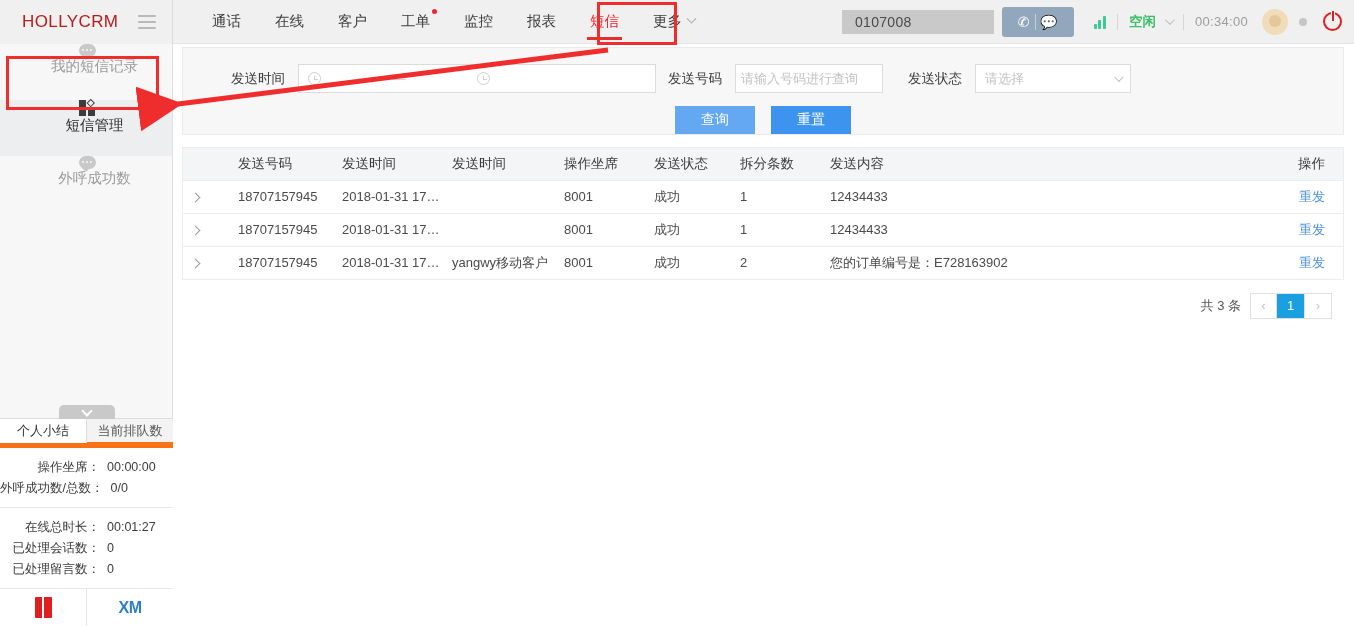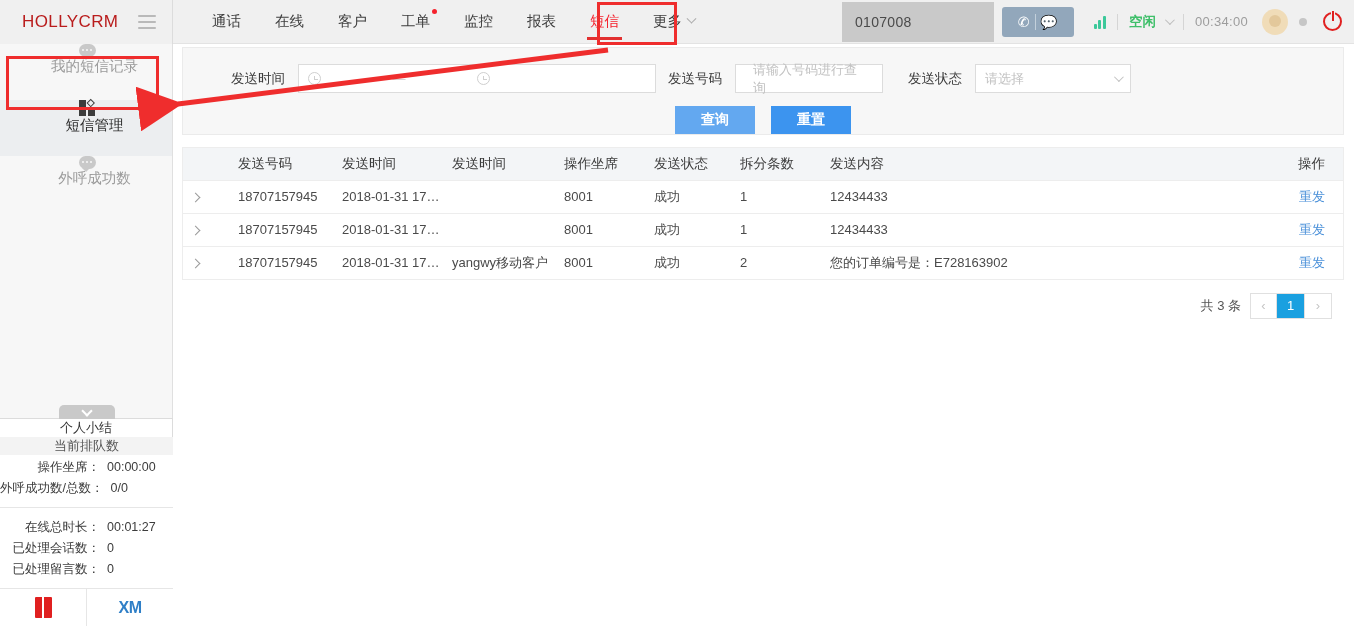--- a/index.html
+++ b/index.html
@@ -59,21 +59,21 @@
     width: 7px; height: 7px;
     border-right: 1.4px solid #aaa; border-bottom: 1.4px solid #aaa;
     transform: rotate(45deg) translate(-2px,-2px);
   }
 
   .header-right {
     margin-left: auto; display: flex; align-items: center;
     height: 44px; padding-right: 12px;
   }
   .ext-box {
-    width: 152px; height: 40px;
+    width: 152px; height: 24px;
     background: #c9c9c9; color: #4a4a4a;
     display: flex; align-items: center; padding-left: 13px;
     font-size: 14px; letter-spacing: .3px;
   }
   .callbar {
     margin-left: 8px; height: 30px; width: 72px;
     background: #92a7bb; border-radius: 3px;
     display: flex; align-items: center; justify-content: center;
     gap: 5px;
   }
@@ -171,21 +171,21 @@
     width: 56px; height: 14px; background: #c9c9c9;
     border-radius: 5px 5px 0 0;
     display: flex; align-items: center; justify-content: center;
     cursor: pointer;
   }
   .handle-caret {
     width: 8px; height: 8px; margin-top: -3px;
     border-right: 2px solid #fff; border-bottom: 2px solid #fff;
     transform: rotate(45deg);
   }
-  .btabs { display: flex; height: 29px; border-bottom: 6px solid #f97316; flex-direction: column; }
+  .btabs { display: flex; height: 29px; border-bottom: 6px solid #f97316; }
   .btab {
     flex: 1; display: flex; align-items: center; justify-content: center;
     font-size: 13px; color: #555; cursor: pointer;
     background: #f3f3f3; border-right: 1px solid #dcdcdc;
   }
   .btab.active { background: #fff; border-bottom: 1px solid #fff; margin-bottom: -1px; color: #333; }
   .btab:last-child { border-right: none; }
   .stat-group { padding: 9px 8px 8px 0; }
   .stat-group.sep { border-top: 1px solid #e6e6e6; }
   .stat-row {
@@ -250,35 +250,34 @@
   }
   .clock::after {
     content:""; position:absolute; left:5px; top:2.5px;
     width:1.2px; height:4.5px; background:#cfcfcf;
   }
   .clock::before {
     content:""; position:absolute; left:5.5px; top:6px;
     width:3.5px; height:1.2px; background:#cfcfcf;
   }
   .dash { flex: 1; text-align: center; color: #cfcfcf; font-size: 13px; }
-  .numinput { width: 148px; margin-left: 13px; padding: 0 17px; }
+  .numinput { width: 148px; margin-left: 13px; padding: 0 5px; }
   .selinput { width: 156px; margin-left: 13px; padding: 0 9px; position: relative; }
   .ph { color: #c2c2c2; font-size: 13px; }
   .sel-caret {
     position: absolute; right: 9px; top: 10px;
     width: 7px; height: 7px;
     border-right: 1.3px solid #c2c2c2; border-bottom: 1.3px solid #c2c2c2;
     transform: rotate(45deg) translateY(-2px);
   }
   .btns { display: flex; gap: 16px; justify-content: center; margin-top: 13px; }
   .btn {
     width: 80px; height: 28px; border: none; cursor: pointer;
     color: #fff; font-size: 14px;
     font-family: "Liberation Sans", sans-serif;
-    font-weight: bold;
   }
   .btn-query { background: #63a8f0; }
   .btn-reset { background: #3c94ef; }
 
   
   .tablewrap { margin: 12px 10px 0 9px; border: 1px solid #ededed; border-bottom: none; }
   table { width: 100%; border-collapse: collapse; table-layout: fixed; }
   thead th {
     background: #f3f5f7; height: 32px;
     font-size: 13.5px; font-weight: normal; color: #3c3c3c;

